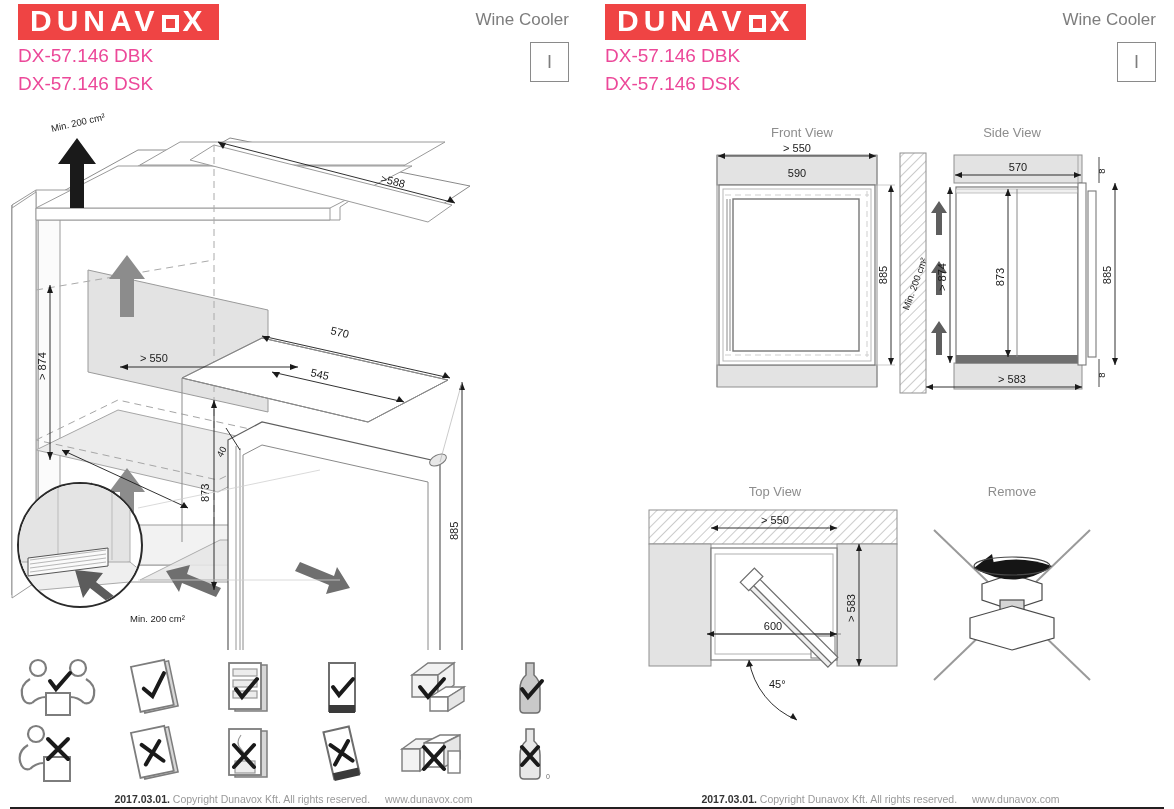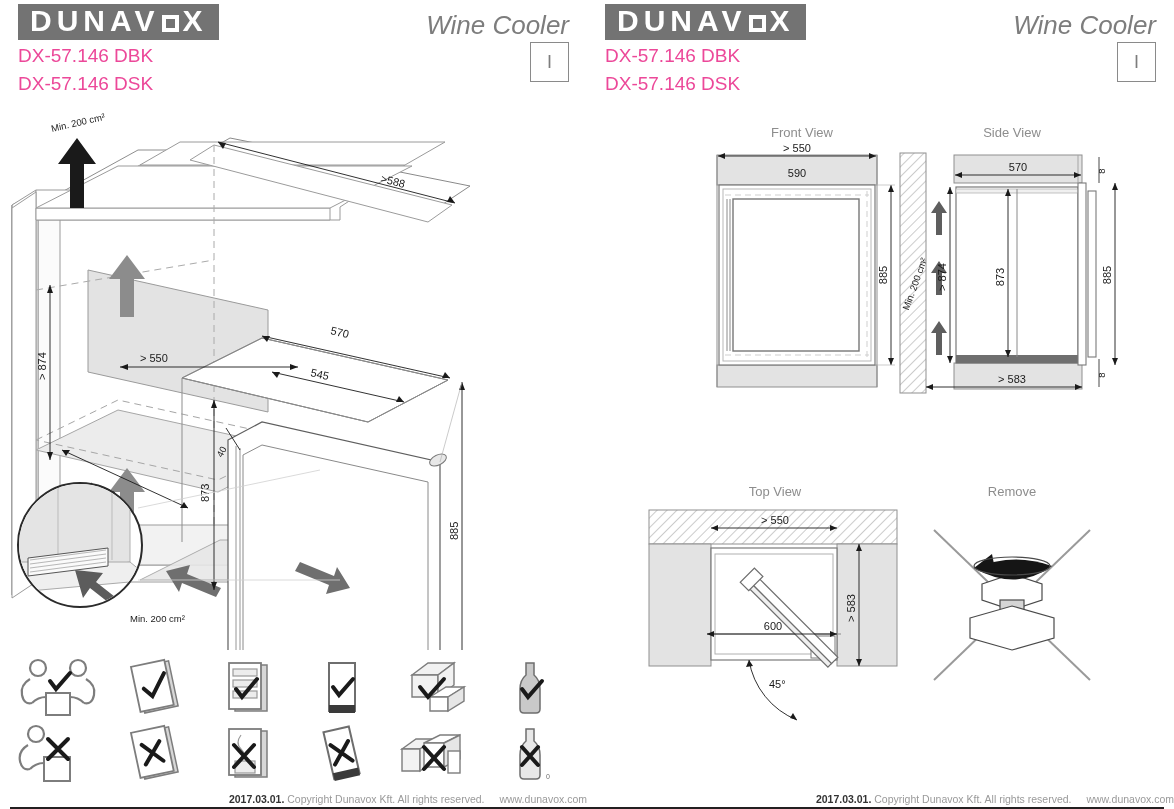--- a/index.html
+++ b/index.html
@@ -9,39 +9,39 @@
     color:#808080;
   }
   .page{position:relative;width:1174px;height:809px;}
   .panel{position:absolute;top:0;height:809px;width:587px;}
   .panel.left{left:0;}
   .panel.right{left:587px;}
 
   
   .logo{
     position:absolute;left:18px;top:4px;
-    background:#737373;color:#fff;
+    background:#ef4444;color:#fff;
     font-weight:bold;font-size:30px;letter-spacing:5px;
     padding:2px 12px 4px 12px;line-height:1;
   }
   .logo .sq{display:inline-block;width:17px;height:17px;border:4px solid #fff;
             vertical-align:-1px;margin:0 3px;box-sizing:border-box;}
   .models{position:absolute;left:18px;top:42px;font-size:19px;line-height:1.45;color:#ec4899;}
-  .wine-cooler{position:absolute;right:18px;top:10px;font-size:26px;color:#7d7d7d;font-style:italic;}
+  .wine-cooler{position:absolute;right:18px;top:10px;font-size:17px;color:#7d7d7d;}
   .pagebox{
     position:absolute;right:18px;top:42px;width:37px;height:38px;
     border:1px solid #8a8a8a;background:#fff;
     display:flex;align-items:center;justify-content:center;
     font-size:18px;color:#7d7d7d;
   }
 
   
   .footer{
     position:absolute;left:0;right:0;bottom:4px;
-    text-align:right;font-size:10.5px;color:#9a9a9a;
+    text-align:center;font-size:10.5px;color:#9a9a9a;
   }
   .footer b{color:#333;font-weight:bold;}
   .footer .url{margin-left:12px;}
   .footer-rule{position:absolute;left:10px;right:10px;bottom:0;height:2px;background:#231f20;}
 
   
   svg{display:block;}
   .dimtxt{font-family:"Liberation Sans",sans-serif;font-size:11px;fill:#1a1a1a;}
   .dimtxt.sm{font-size:9.5px;}
   .viewtitle{font-family:"Liberation Sans",sans-serif;font-size:13px;fill:#8d8d8d;}

